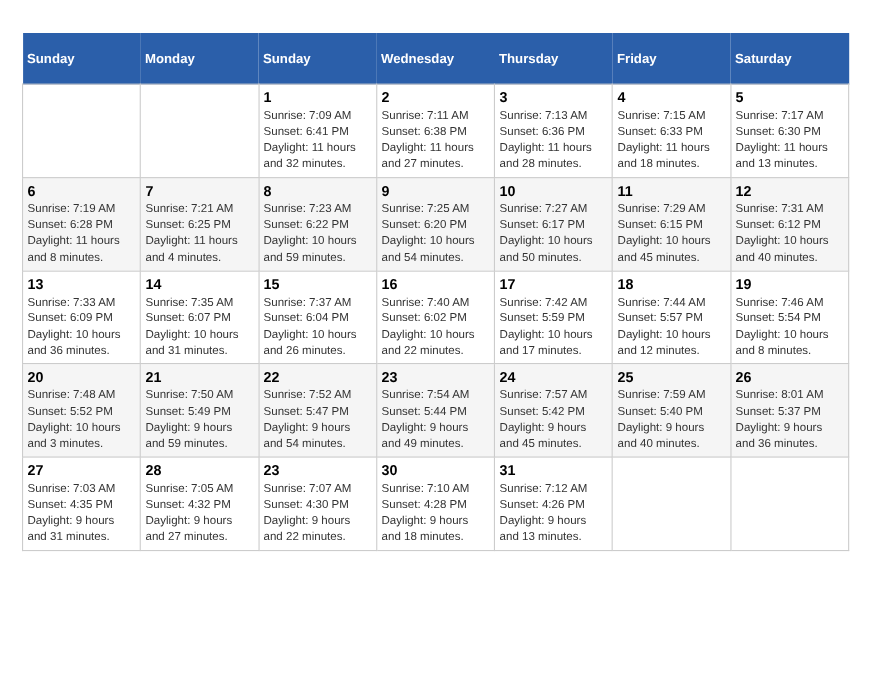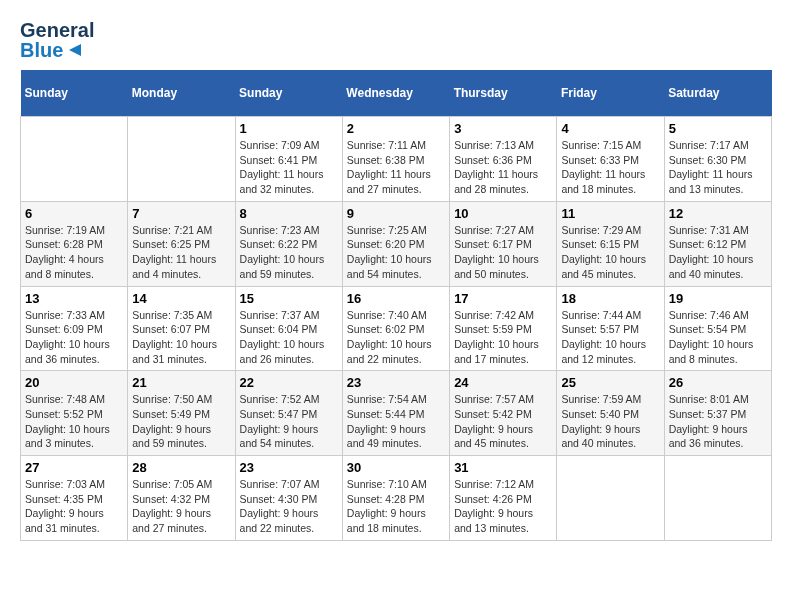--- a/index.html
+++ b/index.html
@@ -70,31 +70,20 @@
       line-height: 1.4;
     }
     .empty-cell {
       background-color: #fff;
     }
   </style>
 </head>
 <body>
 
 <div class="header">
-  <div class="logo">
-  <div style="text-align:left;">
-    <div style="font-size:20px;font-weight:bold;color:#1a3a5c;line-height:1;">General</div>
-    <div style="display:flex;align-items:center;">
-      <span style="font-size:20px;font-weight:bold;color:#1a7abf;line-height:1;">Blue</span>
-      <svg width="20" height="20" viewBox="0 0 20 20" style="margin-left:2px;">
-        <polygon points="4,10 16,4 16,16" fill="#1a7abf"></polygon>
-      </svg>
-    </div>
-  </div>
-</div>
   <div class="title-block">
   </div>
 </div>
 
 <table>
   <thead>
     <tr>
       <th>Sunday</th>
       <th>Monday</th>
       <th>Sunday</th>
@@ -148,21 +137,21 @@
           <span>Daylight: 11 hours and 13 minutes.</span>
         </div>
       </td>
       </tr>
       <tr>
         <td>
         <span class="day-num">6</span>
         <div class="day-info">
           <span>Sunrise: 7:19 AM</span><br>
           <span>Sunset: 6:28 PM</span><br>
-          <span>Daylight: 4 hours and 8 minutes.</span>
+          <span>Daylight: 11 hours and 8 minutes.</span>
         </div>
       </td>
         <td>
         <span class="day-num">7</span>
         <div class="day-info">
           <span>Sunrise: 7:21 AM</span><br>
           <span>Sunset: 6:25 PM</span><br>
           <span>Daylight: 11 hours and 4 minutes.</span>
         </div>
       </td>

